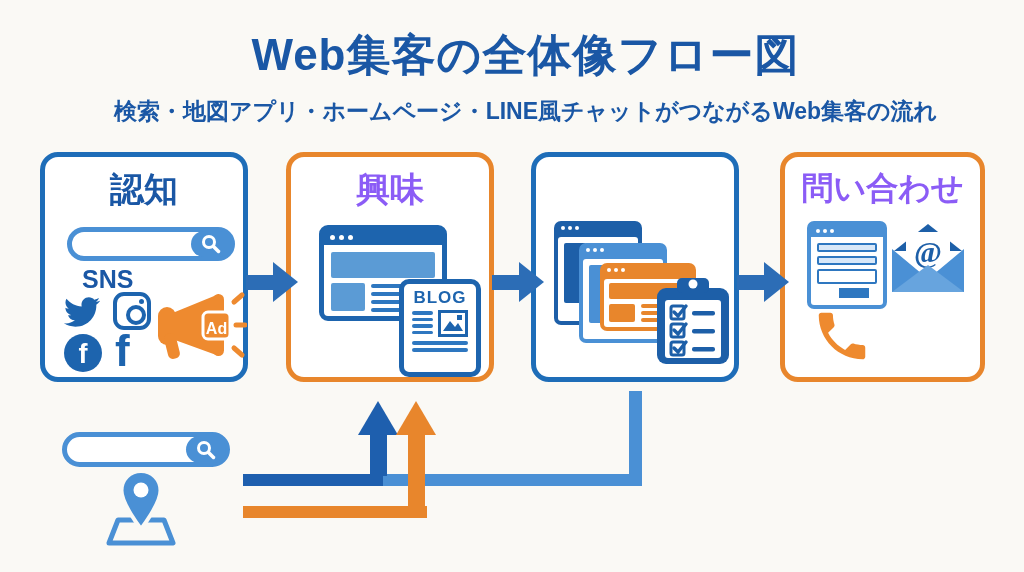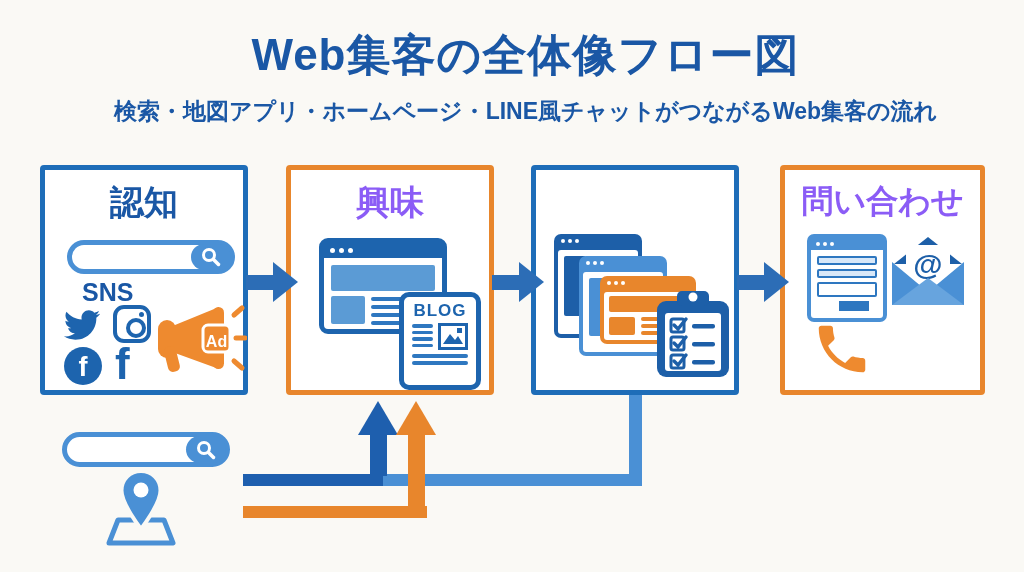--- a/index.html
+++ b/index.html
@@ -6,21 +6,21 @@
   body{font-family:"Liberation Sans",sans-serif;background:#e8e8e8;}
   .canvas{position:relative;width:1024px;height:572px;background:#faf9f5;overflow:hidden;padding-left:27px;}
 
   
   .title{position:absolute;top:26px;left:0;width:100%;text-align:center;
          font-size:44px;font-weight:800;color:#1a57a5;letter-spacing:1px;}
   .subtitle{position:absolute;top:96px;left:0;width:100%;text-align:center;
          font-size:23px;font-weight:700;color:#1a57a5;}
 
   
-  .box{position:absolute;top:165px;height:230px;background:#ffffff;border-radius:4px;
+  .box{position:absolute;top:152px;height:230px;background:#ffffff;border-radius:18px;
        box-sizing:border-box;z-index:1;}
   .box.blue{border:5px solid #1e6db8;}
   .box.orange{border:5px solid #e8862c;}
   .stage-title{position:absolute;top:10px;left:0;width:100%;text-align:center;
        font-size:34px;font-weight:800;}
   .stage-title.blue{color:#1a57a5;}
   .stage-title.orange{color:#8b5cf6;}
 
   
   .farrow{position:absolute;top:262px;width:52px;height:41px;z-index:3;}
@@ -245,21 +245,21 @@
       <rect x="38" y="36" width="23" height="4.5" rx="2" fill="#1d5fa8"></rect>
       <rect x="17" y="49" width="13" height="13" rx="2" fill="#fff" stroke="#1d5fa8" stroke-width="3"></rect>
       <path d="M20 55 l4 4 l8 -10" stroke="#1d5fa8" stroke-width="3.5" fill="none" stroke-linecap="round"></path>
       <rect x="38" y="54" width="23" height="4.5" rx="2" fill="#1d5fa8"></rect>
       <rect x="17" y="67" width="13" height="13" rx="2" fill="#fff" stroke="#1d5fa8" stroke-width="3"></rect>
       <path d="M20 73 l4 4 l8 -10" stroke="#1d5fa8" stroke-width="3.5" fill="none" stroke-linecap="round"></path>
       <rect x="38" y="72" width="23" height="4.5" rx="2" fill="#1d5fa8"></rect>
     </svg>
   </div>
 
-  <div class="box orange" style="left:780px;width:205px;">
+  <div class="box orange" style="left:780px;width:205px;font-family:Liberation Serif, serif;">
     <div class="stage-title orange" style="font-size:32px;">問い合わせ</div>
 
     <div class="fwin" style="left:22px;top:64px;width:80px;height:88px;">
       <div class="fwin-hd">
         <div class="dot"></div>
           <div class="dot"></div>
           <div class="dot"></div>
       </div>
       <div style="margin-top:6px;">
         <div class="field" style="height:9px;background:#d9e8f8;"></div>

